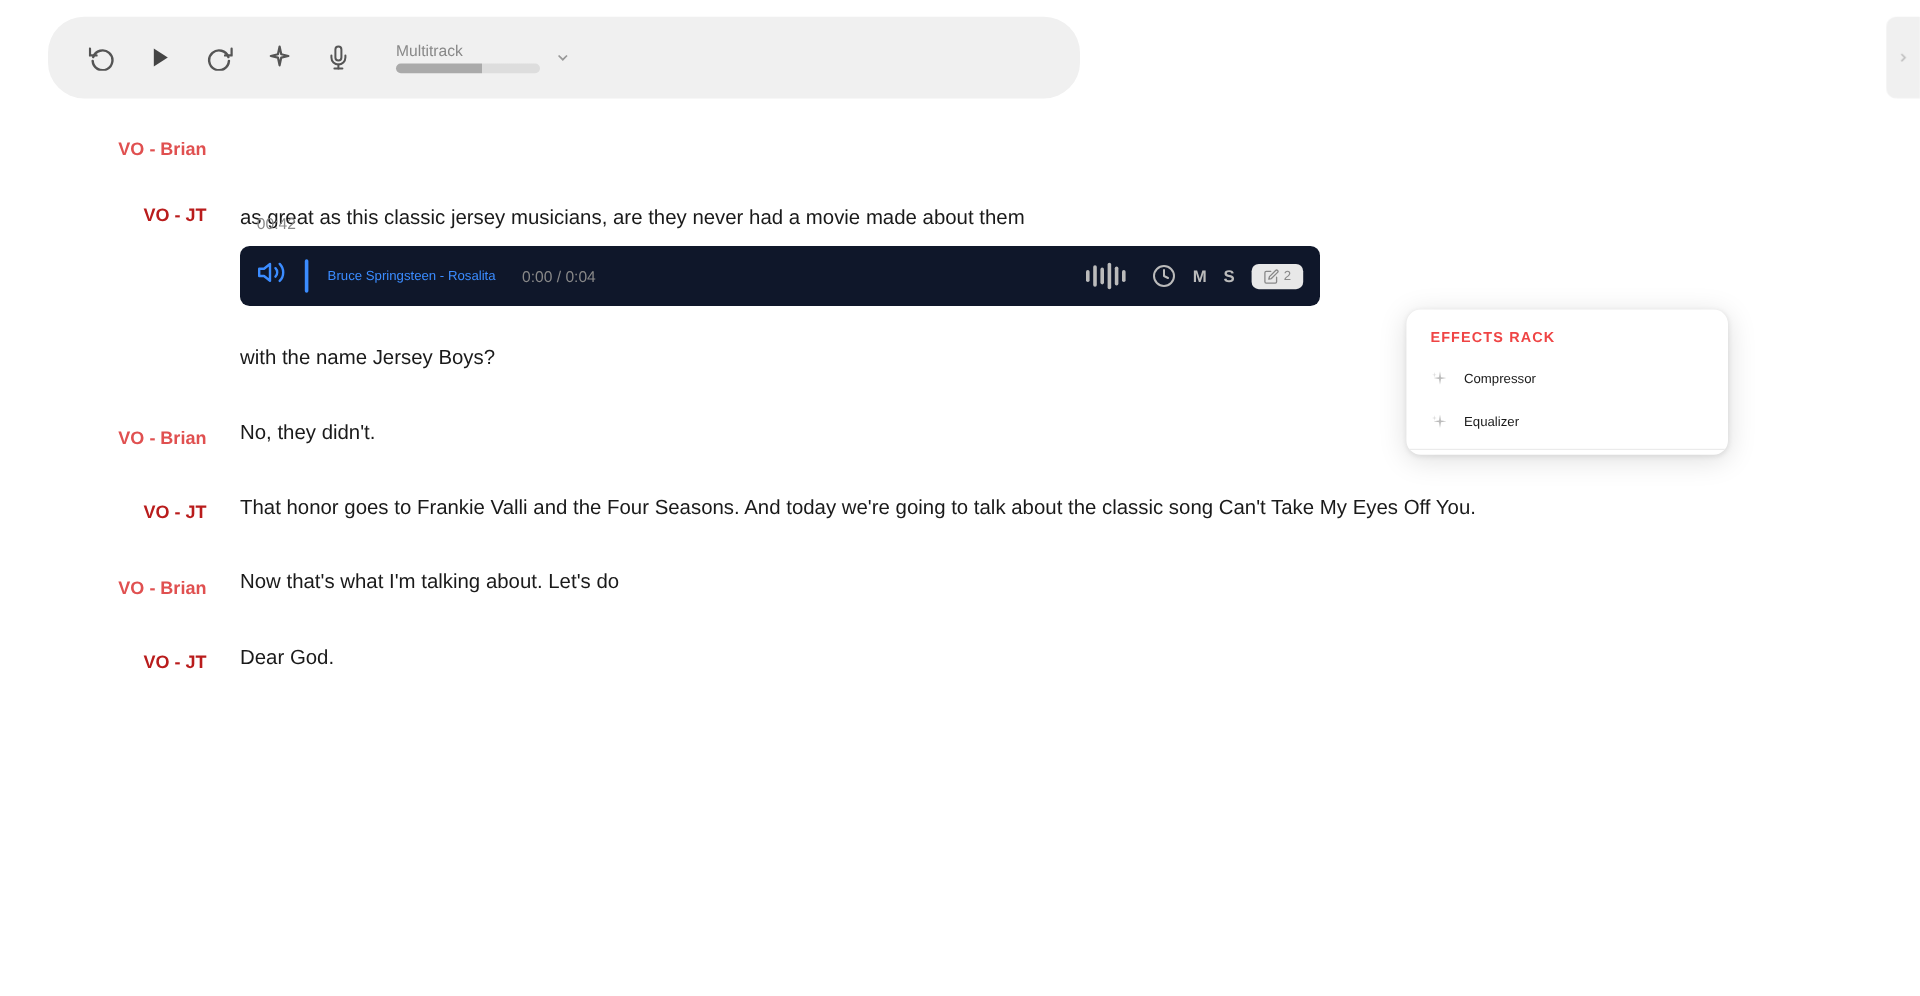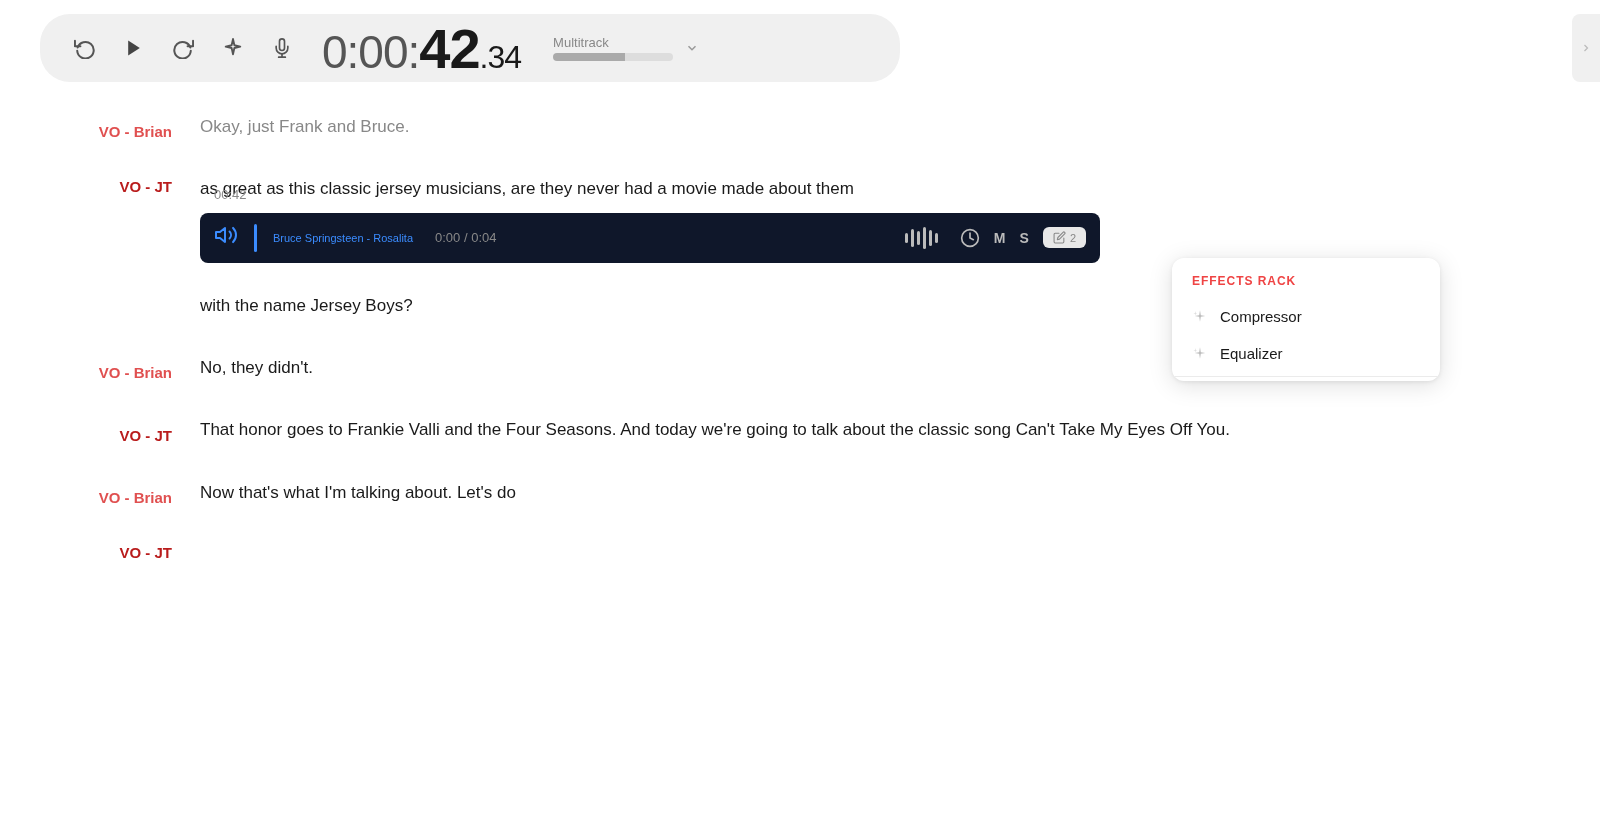--- a/index.html
+++ b/index.html
@@ -204,21 +204,21 @@
       font-weight: 700;
       color: #ef4444;
       letter-spacing: 0.08em;
       text-transform: uppercase;
     }
     .effects-rack-item {
       display: flex;
       align-items: center;
       gap: 12px;
       padding: 10px 20px;
-      font-size: 15px;
+      font-size: 11px;
       color: #1a1a1a;
       cursor: pointer;
     }
     .effects-rack-divider {
       height: 1px;
       background: #ebebeb;
       margin: 4px 0;
     }
     .effects-rack-add {
       display: flex;
@@ -292,42 +292,36 @@
   </button>
   <button class="transport-btn">
     <svg width="20" height="22" viewBox="0 0 24 24" fill="none" stroke="#555" stroke-width="2" stroke-linecap="round" stroke-linejoin="round">
       <path d="M12 1a3 3 0 0 0-3 3v8a3 3 0 0 0 6 0V4a3 3 0 0 0-3-3z"></path>
       <path d="M19 10v2a7 7 0 0 1-14 0v-2"></path>
       <line x1="12" y1="19" x2="12" y2="23"></line>
       <line x1="8" y1="23" x2="16" y2="23"></line>
     </svg>
   </button>
 
-  <div class="transport-time">
-    <span>0:00:</span>
-      <span class="big">42</span>
-      <span class="small">.34</span>
-  </div>
 
   <div class="multitrack-selector">
     <div>
       <div style="font-size:13px;color:#888;">Multitrack</div>
       <div class="multitrack-bar"></div>
     </div>
     <svg width="14" height="14" viewBox="0 0 24 24" fill="none" stroke="#999" stroke-width="2.5">
       <polyline points="6 9 12 15 18 9"></polyline>
     </svg>
   </div>
 </div>
 
 <div class="transcript">
 
   <div class="transcript-line">
     <div class="speaker speaker-brian">VO - Brian</div>
-    <div class="line-text partial-line">Okay, just Frank and Bruce.</div>
   </div>
 
   <div class="transcript-line" style="flex-direction: column; align-items: flex-start; padding-bottom: 4px;">
     <div style="display:flex; align-items:flex-start; width:100%;">
       <div class="speaker speaker-jt">VO - JT</div>
       <div class="line-text">as great as this classic jersey musicians, are they never had a movie made about them</div>
     </div>
 
     <div class="media-player-block" style="width:100%; position:relative; margin-top: 10px;">
       <div class="media-player-container">
@@ -396,20 +390,21 @@
     <div class="line-text">That honor goes to Frankie Valli and the Four Seasons. And today we're going to talk about the classic song Can't Take My Eyes Off You.</div>
   </div>
 
   <div class="transcript-line">
     <div class="speaker speaker-brian">VO - Brian</div>
     <div class="line-text">Now that's what I'm talking about. Let's do</div>
   </div>
 
   <div class="transcript-line">
     <div class="speaker speaker-jt">VO - JT</div>
+    <div class="line-text">Dear God.</div>
   </div>
 
 </div>
 
 <div class="effects-rack">
   <div class="effects-rack-header">EFFECTS RACK</div>
 
   <div class="effects-rack-item">
     <span class="effects-icon">
       <svg width="16" height="16" viewBox="0 0 24 24" fill="#bbb" stroke="none">

